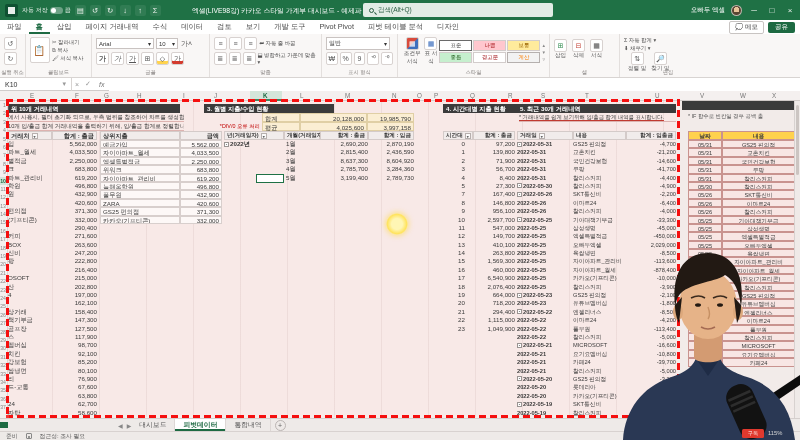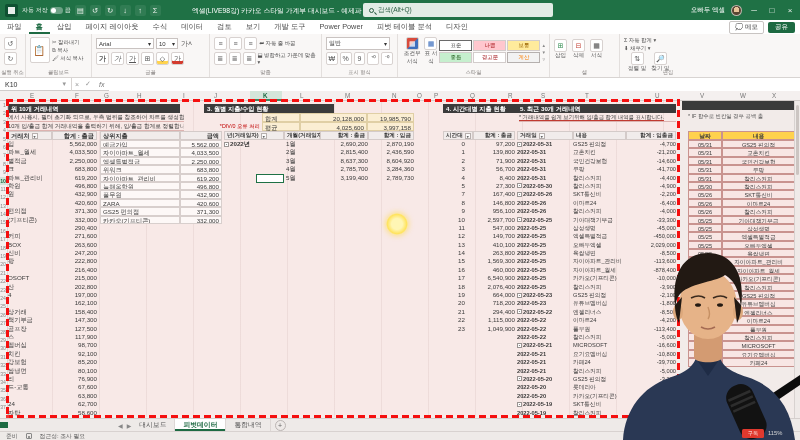--- a/index.html
+++ b/index.html
@@ -122,27 +122,27 @@
       <span class="win-ic">□</span>
       <span class="win-ic">×</span>
     </div>
   </div>
 
   <div class="menubar">
       <div id="menu-tabs" style="display:flex">
         <span class="mtab">파일</span>
         <span class="mtab active">홈</span>
         <span class="mtab">삽입</span>
-        <span class="mtab">페이지 레이아웃</span>
+        <span class="mtab">페이지 거래내역</span>
         <span class="mtab">수식</span>
         <span class="mtab">데이터</span>
         <span class="mtab">검토</span>
         <span class="mtab">보기</span>
         <span class="mtab">개발 도구</span>
-        <span class="mtab">Power Power</span>
+        <span class="mtab">Pivot Pivot</span>
         <span class="mtab">피벗 테이블 분석</span>
         <span class="mtab">디자인</span>
       </div>
     </div>
   <div class="menu-right">
     <span class="btn-memo">💭 <span>메모</span></span>
     <span class="btn-share">공유</span>
   </div>
 
   <div class="ribbon">

